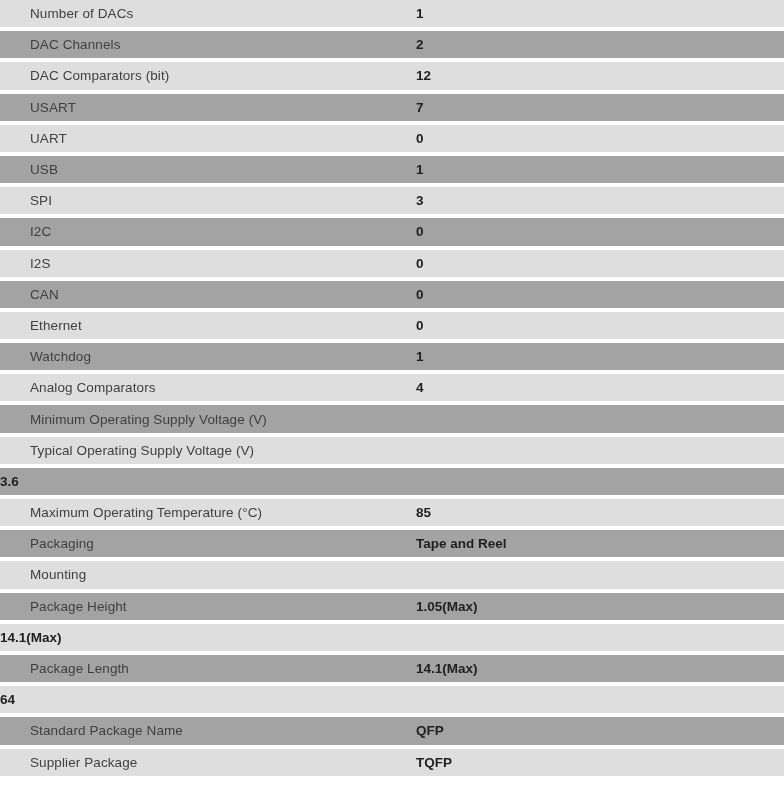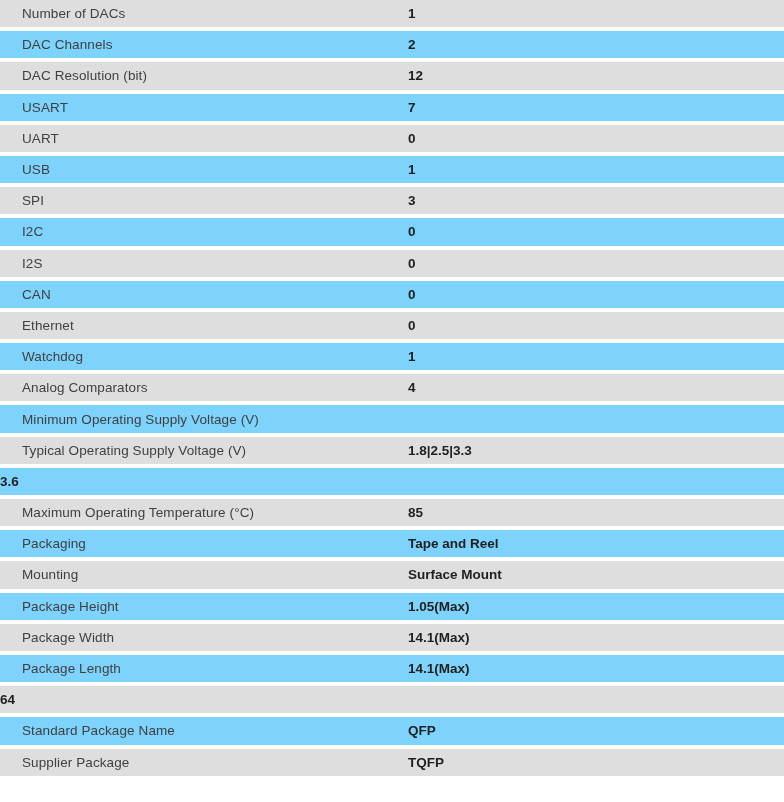--- a/index.html
+++ b/index.html
@@ -15,32 +15,32 @@
   }
   .specs-table {
     width: 784px;
   }
   .row {
     display: flex;
     align-items: center;
     height: 31.2px;
     box-sizing: border-box;
     border-bottom: 4px solid #ffffff;
-    background: #7dd3fc;
+    background: #a3a3a3;
   }
   .row:nth-child(odd) {
     background: #dedede;
   }
   .cell {
     white-space: nowrap;
     overflow: hidden;
   }
   .cell.label {
     flex: 0 0 386px;
-    padding-left: 22px;
+    padding-left: 30px;
     font-size: 13.5px;
     color: #3f3f3f;
     letter-spacing: 0.1px;
   }
   .cell.value {
     flex: 1 1 auto;
     font-size: 13.5px;
     font-weight: 700;
     color: #1f1f1f;
   }
@@ -53,21 +53,21 @@
     <div class="cell label">Number of DACs</div>
     <div class="cell value">1</div>
   </div>
 
   <div class="row">
     <div class="cell label">DAC Channels</div>
     <div class="cell value">2</div>
   </div>
 
   <div class="row">
-    <div class="cell label">DAC Resolution (bit)</div>
+    <div class="cell label">DAC Comparators (bit)</div>
     <div class="cell value">12</div>
   </div>
 
   <div class="row">
     <div class="cell label">USART</div>
     <div class="cell value">7</div>
   </div>
 
   <div class="row">
     <div class="cell label">UART</div>
@@ -113,50 +113,47 @@
     <div class="cell label">Analog Comparators</div>
     <div class="cell value">4</div>
   </div>
 
   <div class="row">
     <div class="cell label">Minimum Operating Supply Voltage (V)</div>
   </div>
 
   <div class="row">
     <div class="cell label">Typical Operating Supply Voltage (V)</div>
-    <div class="cell value">1.8|2.5|3.3</div>
   </div>
 
   <div class="row">
     <div class="cell value">3.6</div>
   </div>
 
 
   <div class="row">
     <div class="cell label">Maximum Operating Temperature (°C)</div>
     <div class="cell value">85</div>
   </div>
 
   <div class="row">
     <div class="cell label">Packaging</div>
     <div class="cell value">Tape and Reel</div>
   </div>
 
   <div class="row">
     <div class="cell label">Mounting</div>
-    <div class="cell value">Surface Mount</div>
   </div>
 
   <div class="row">
     <div class="cell label">Package Height</div>
     <div class="cell value">1.05(Max)</div>
   </div>
 
   <div class="row">
-    <div class="cell label">Package Width</div>
     <div class="cell value">14.1(Max)</div>
   </div>
 
   <div class="row">
     <div class="cell label">Package Length</div>
     <div class="cell value">14.1(Max)</div>
   </div>
 
   <div class="row">
     <div class="cell value">64</div>

